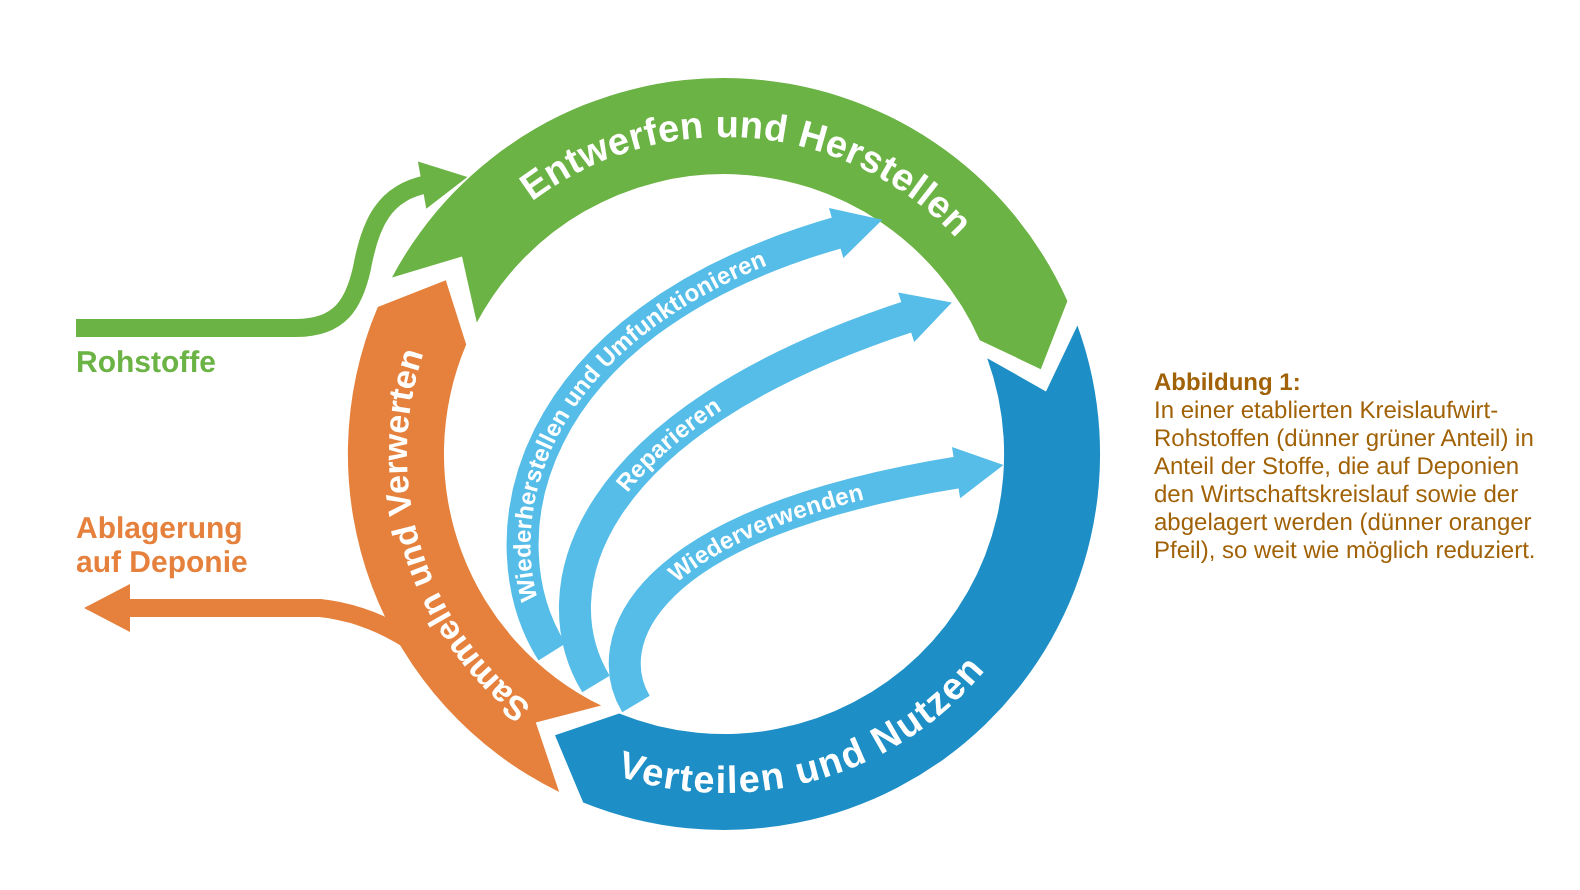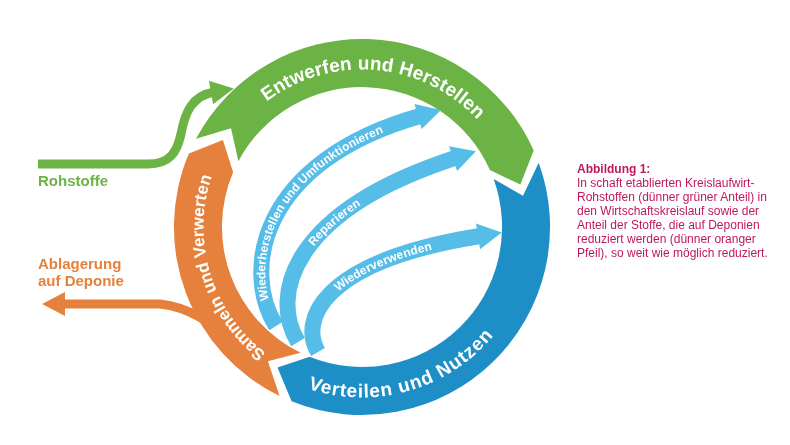--- a/index.html
+++ b/index.html
@@ -13,23 +13,23 @@
   }
   .stage svg { position: absolute; left: 0; top: 0; }
   svg text { font-family: "Liberation Sans", sans-serif; }
   .ring-label { font-weight: bold; fill: #ffffff; font-size: 19px; letter-spacing: 0.5px; }
   .ring-label-small { font-weight: bold; fill: #ffffff; font-size: 17px; letter-spacing: 0.3px; }
   .band-label { font-weight: bold; fill: #ffffff; font-size: 12px; letter-spacing: 0.2px; }
   .side-label { font-weight: bold; font-size: 15px; }
   .caption {
     position: absolute;
     left: 577px;
-    top: 162px;
+    top: 184px;
     width: 212px;
-    color: #be185d;
+    color: #a16207;
   }
   .caption-heading div { font-weight: bold; font-size: 12px; line-height: 14px; white-space: nowrap; }
   .caption-body div { font-size: 12px; line-height: 14px; white-space: nowrap; }
 </style>
 </head>
 <body>
 
 <div class="stage">
 
   <svg width="790" height="445" viewBox="0 0 790 445">
@@ -84,22 +84,22 @@
     <text class="side-label" x="38" y="186" fill="#6BB344">Rohstoffe</text>
     <text class="side-label" x="38" y="269" fill="#E5813C">Ablagerung</text>
     <text class="side-label" x="38" y="286" fill="#E5813C">auf Deponie</text>
   </svg>
 
   <div class="caption">
     <div class="caption-heading">
       <div>Abbildung 1:</div>
     </div>
     <div class="caption-body">
-      <div>In schaft etablierten Kreislaufwirt-</div>
+      <div>In einer etablierten Kreislaufwirt-</div>
       <div>Rohstoffen (dünner grüner Anteil) in</div>
+      <div>Anteil der Stoffe, die auf Deponien</div>
       <div>den Wirtschaftskreislauf sowie der</div>
-      <div>Anteil der Stoffe, die auf Deponien</div>
-      <div>reduziert werden (dünner oranger</div>
+      <div>abgelagert werden (dünner oranger</div>
       <div>Pfeil), so weit wie möglich reduziert.</div>
     </div>
   </div>
 
 </div>
 
 </body></html>

